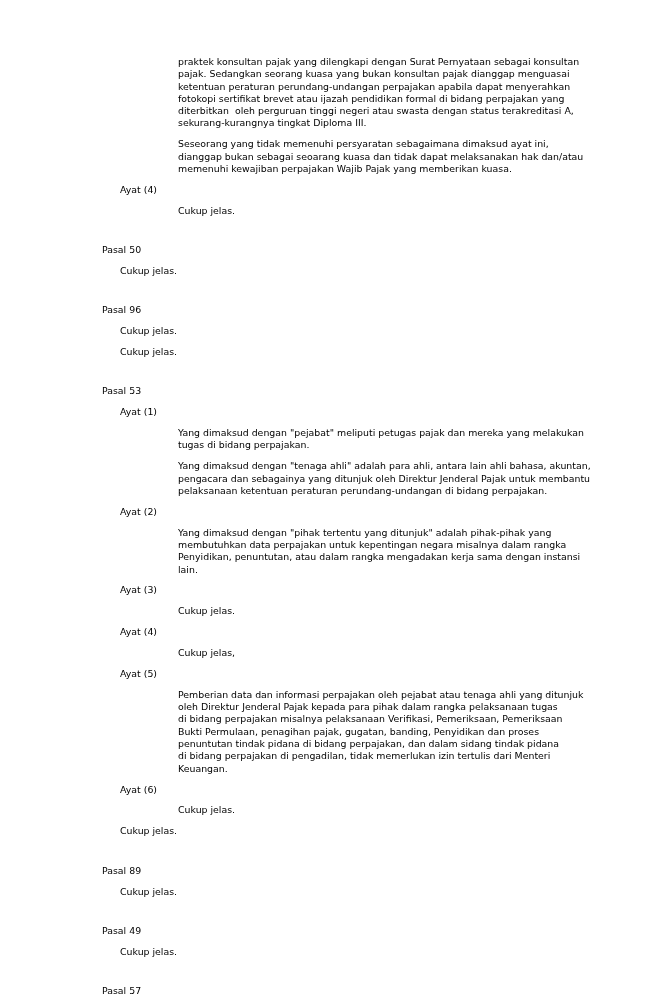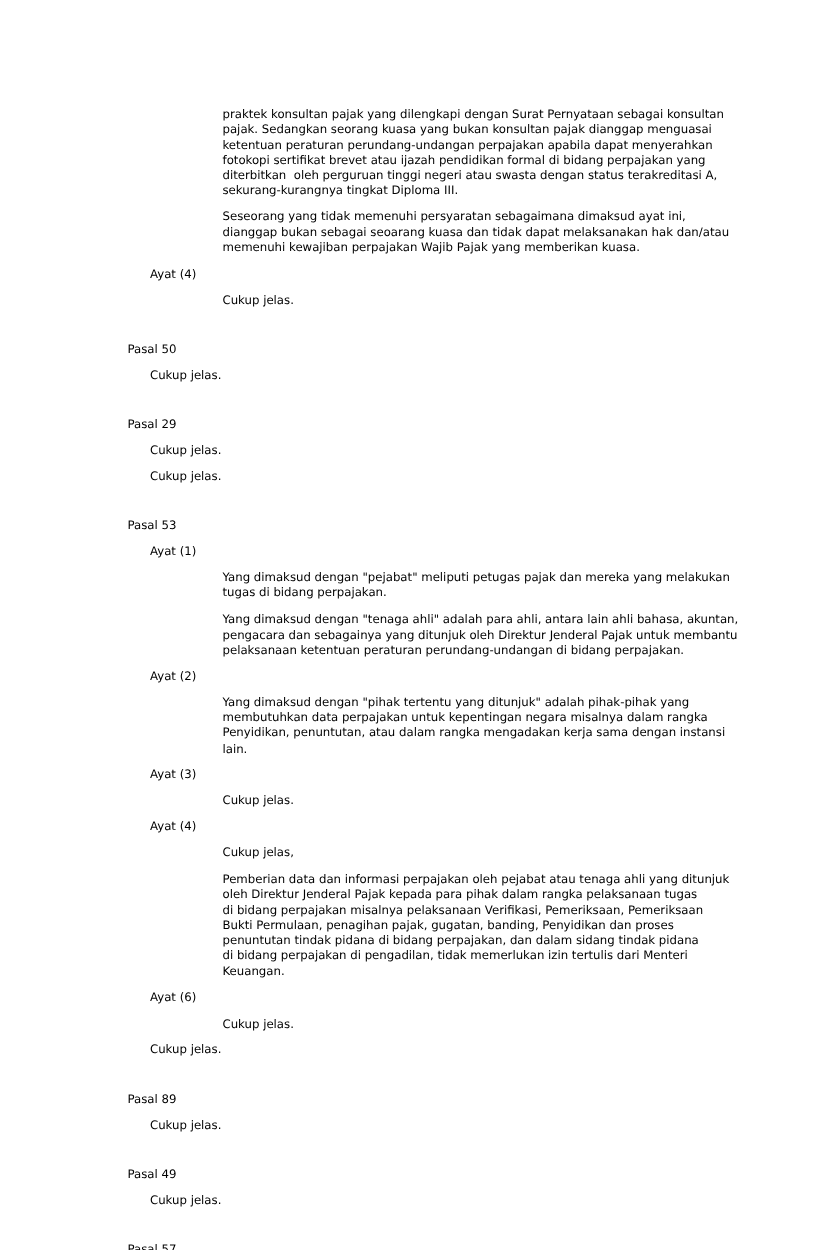--- a/index.html
+++ b/index.html
@@ -14,21 +14,21 @@
     font-family: "DejaVu Sans", "Liberation Sans", sans-serif;
     font-size: 9.4px;
     line-height: 12.3px;
     color: #000000;
     -webkit-font-smoothing: antialiased;
   }
   .page {
     box-sizing: border-box;
     width: 651px;
     height: 1000px;
-    padding-top: 86px;
+    padding-top: 56px;
     background: #ffffff;
   }
   .block {
     margin: 0 0 8.6px 0;
     white-space: pre-wrap;
   }
   .level-1 { margin-left: 102px; margin-top: 27px; }
   .level-2 { margin-left: 120px; }
   .level-3 { margin-left: 178px; }
 </style>
@@ -43,39 +43,40 @@
 fotokopi sertifikat brevet atau ijazah pendidikan formal di bidang perpajakan yang
 diterbitkan  oleh perguruan tinggi negeri atau swasta dengan status terakreditasi A,
 sekurang-kurangnya tingkat Diploma III.</div>
       <div class="block level-3">Seseorang yang tidak memenuhi persyaratan sebagaimana dimaksud ayat ini,
 dianggap bukan sebagai seoarang kuasa dan tidak dapat melaksanakan hak dan/atau
 memenuhi kewajiban perpajakan Wajib Pajak yang memberikan kuasa.</div>
       <div class="block level-2">Ayat (4)</div>
       <div class="block level-3">Cukup jelas.</div>
       <div class="block level-1">Pasal 50</div>
       <div class="block level-2">Cukup jelas.</div>
-      <div class="block level-1">Pasal 29</div>
+      <div class="block level-1">Pasal 96</div>
       <div class="block level-2">Cukup jelas.</div>
       <div class="block level-2">Cukup jelas.</div>
       <div class="block level-1">Pasal 53</div>
       <div class="block level-2">Ayat (1)</div>
       <div class="block level-3">Yang dimaksud dengan "pejabat" meliputi petugas pajak dan mereka yang melakukan
 tugas di bidang perpajakan.</div>
       <div class="block level-3">Yang dimaksud dengan "tenaga ahli" adalah para ahli, antara lain ahli bahasa, akuntan,
 pengacara dan sebagainya yang ditunjuk oleh Direktur Jenderal Pajak untuk membantu
 pelaksanaan ketentuan peraturan perundang-undangan di bidang perpajakan.</div>
       <div class="block level-2">Ayat (2)</div>
       <div class="block level-3">Yang dimaksud dengan "pihak tertentu yang ditunjuk" adalah pihak-pihak yang
 membutuhkan data perpajakan untuk kepentingan negara misalnya dalam rangka
 Penyidikan, penuntutan, atau dalam rangka mengadakan kerja sama dengan instansi
 lain.</div>
       <div class="block level-2">Ayat (3)</div>
       <div class="block level-3">Cukup jelas.</div>
       <div class="block level-2">Ayat (4)</div>
       <div class="block level-3">Cukup jelas,</div>
+      <div class="block level-2">Ayat (5)</div>
       <div class="block level-3">Pemberian data dan informasi perpajakan oleh pejabat atau tenaga ahli yang ditunjuk
 oleh Direktur Jenderal Pajak kepada para pihak dalam rangka pelaksanaan tugas
 di bidang perpajakan misalnya pelaksanaan Verifikasi, Pemeriksaan, Pemeriksaan
 Bukti Permulaan, penagihan pajak, gugatan, banding, Penyidikan dan proses
 penuntutan tindak pidana di bidang perpajakan, dan dalam sidang tindak pidana
 di bidang perpajakan di pengadilan, tidak memerlukan izin tertulis dari Menteri
 Keuangan.</div>
       <div class="block level-2">Ayat (6)</div>
       <div class="block level-3">Cukup jelas.</div>
       <div class="block level-2">Cukup jelas.</div>

